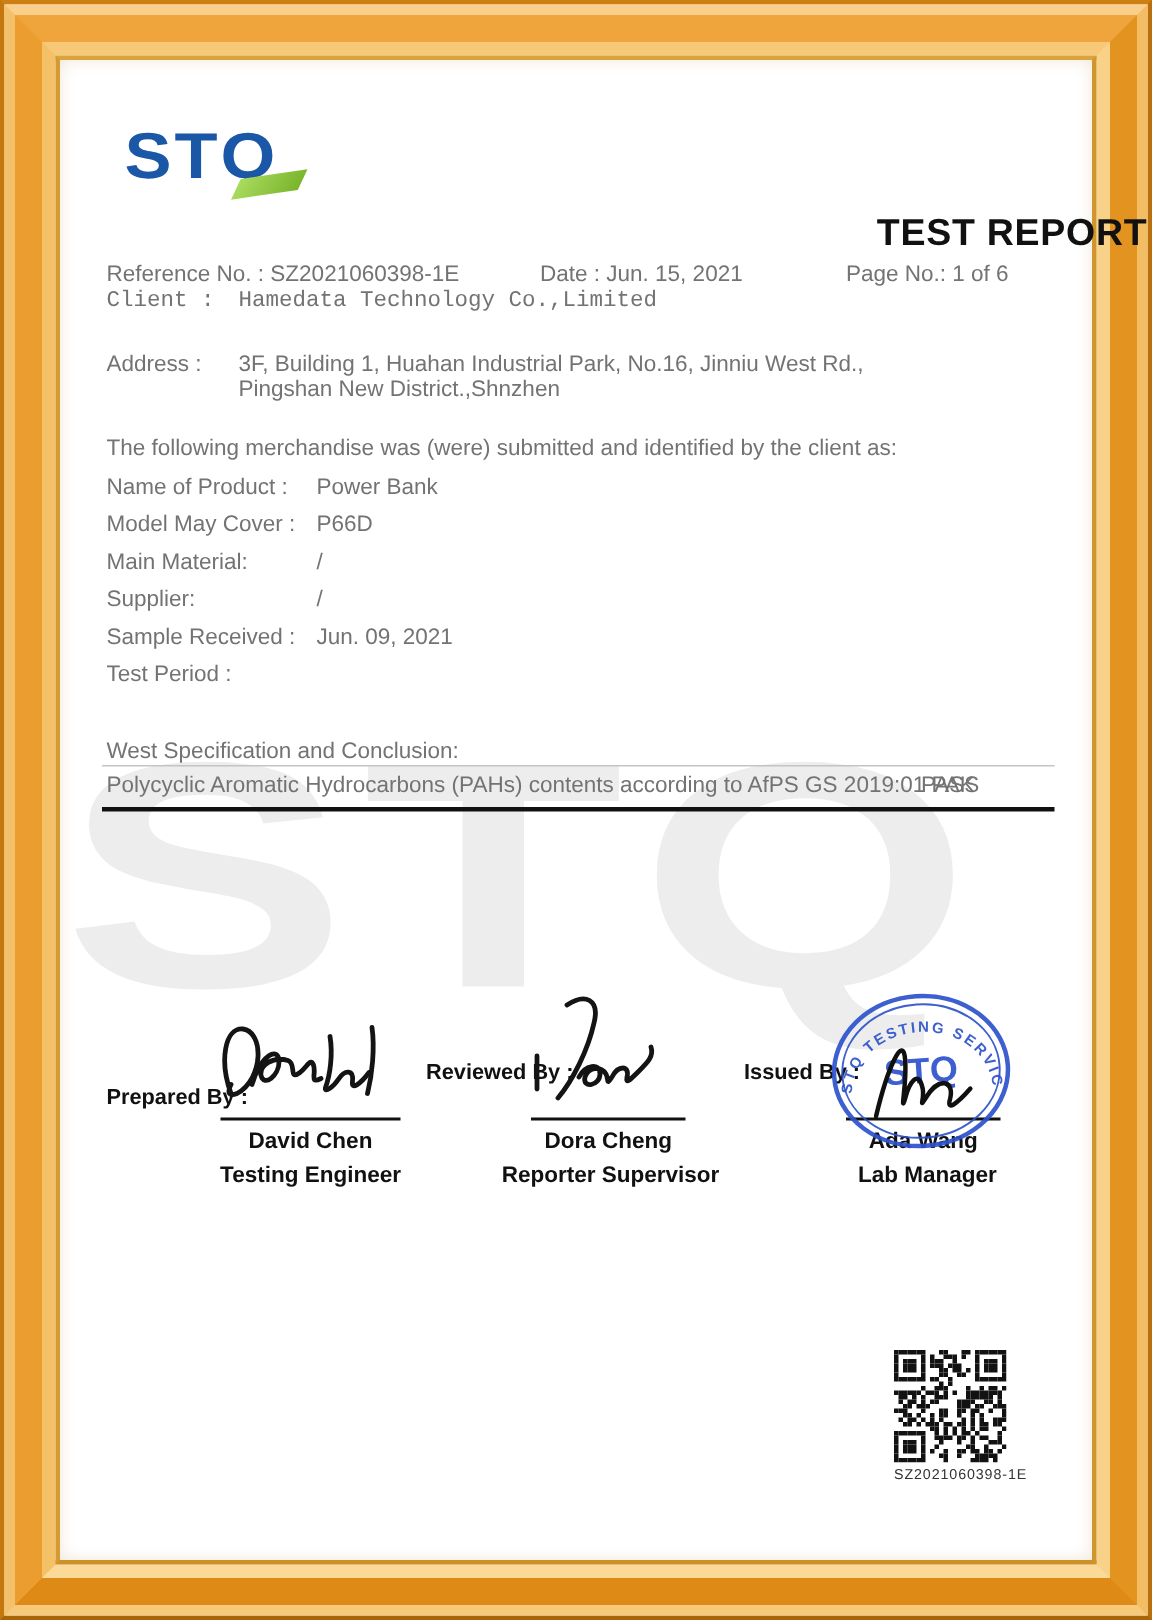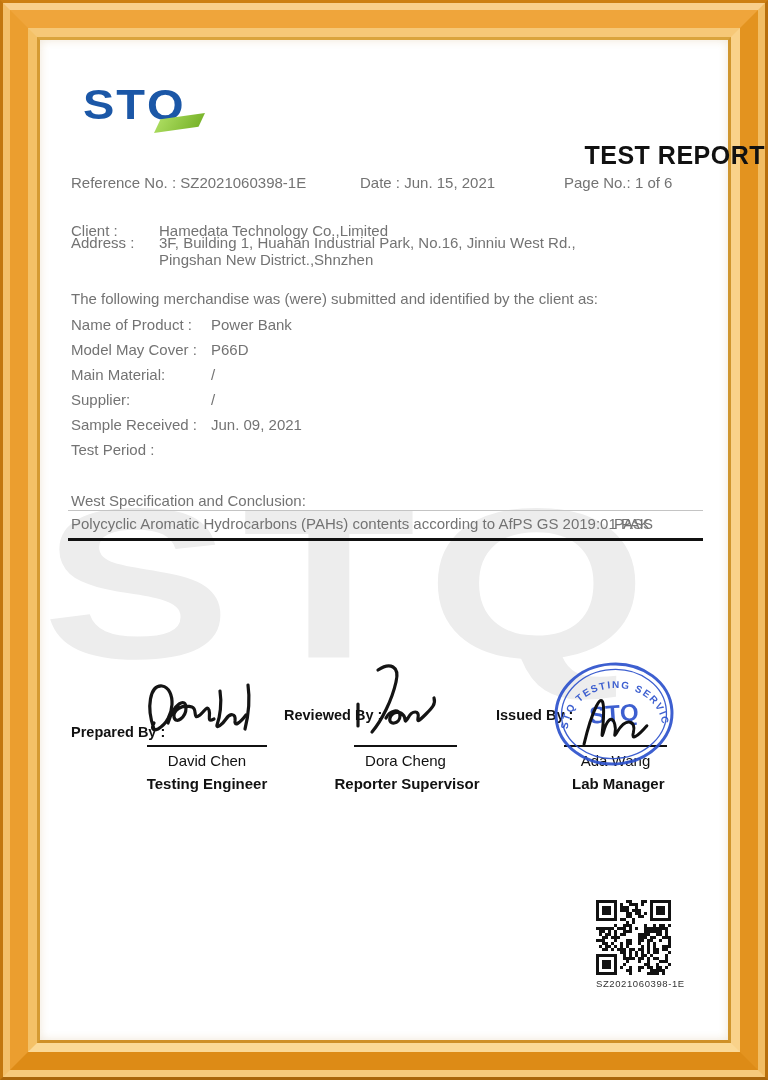--- a/index.html
+++ b/index.html
@@ -30,21 +30,21 @@
   .kv .klbl{width:88px;flex:none;}
   
   .frow{display:flex;height:25px;align-items:center;}
   .frow .flbl{width:140px;flex:none;}
   
   .thin-line{left:28px;right:25px;top:470px;height:1px;background:#c4c4c4;}
   .thick-line{left:28px;right:25px;top:498px;height:3px;background:#111;}
   
   .sig-label{font-size:14.5px;font-weight:bold;color:#111;white-space:nowrap;}
   .sig-line{height:2px;background:#111;top:705px;}
-  .sig-name{top:712px;font-size:15px;font-weight:normal;color:#111;text-align:center;white-space:nowrap;}
+  .sig-name{top:712px;font-size:15px;font-weight:bold;color:#111;text-align:center;white-space:nowrap;}
   .sig-title{top:735px;font-size:15px;font-weight:bold;color:#111;text-align:center;white-space:nowrap;}
   .sigsvg{position:absolute;}
   .stamp{left:512px;top:618px;z-index:2;transform:rotate(-4deg);}
   
   .qr{left:556px;top:860px;}
   .qr-caption{left:556px;top:938px;font-size:9.5px;color:#333;letter-spacing:.6px;white-space:nowrap;}
 </style>
 </head>
 <body>
 
@@ -69,21 +69,21 @@
     <div class="abs txt ref-row" style="left:31px;">
       <span>Reference No. :</span>&nbsp;<span>SZ2021060398-1E</span>
     </div>
     <div class="abs txt ref-row" style="left:320px;">
       <span>Date :</span>&nbsp;<span>Jun. 15, 2021</span>
     </div>
     <div class="abs txt ref-row" style="left:524px;">
       <span>Page No.:</span>&nbsp;<span>1 of 6</span>
     </div>
 
-    <div class="abs txt kv" style="left:31px;top:182px;">
+    <div class="abs txt kv" style="left:31px;top:152px;font-family:Liberation Mono, monospace;">
       <span class="klbl">Client :</span>
       <span>Hamedata Technology Co.,Limited</span>
     </div>
     <div class="abs txt kv" style="left:31px;top:194px;">
       <span class="klbl">Address :</span>
       <span>
         <span>3F, Building 1, Huahan Industrial Park, No.16, Jinniu West Rd.,</span><br>
         <span>Pingshan New District.,Shnzhen</span>
       </span>
     </div>

